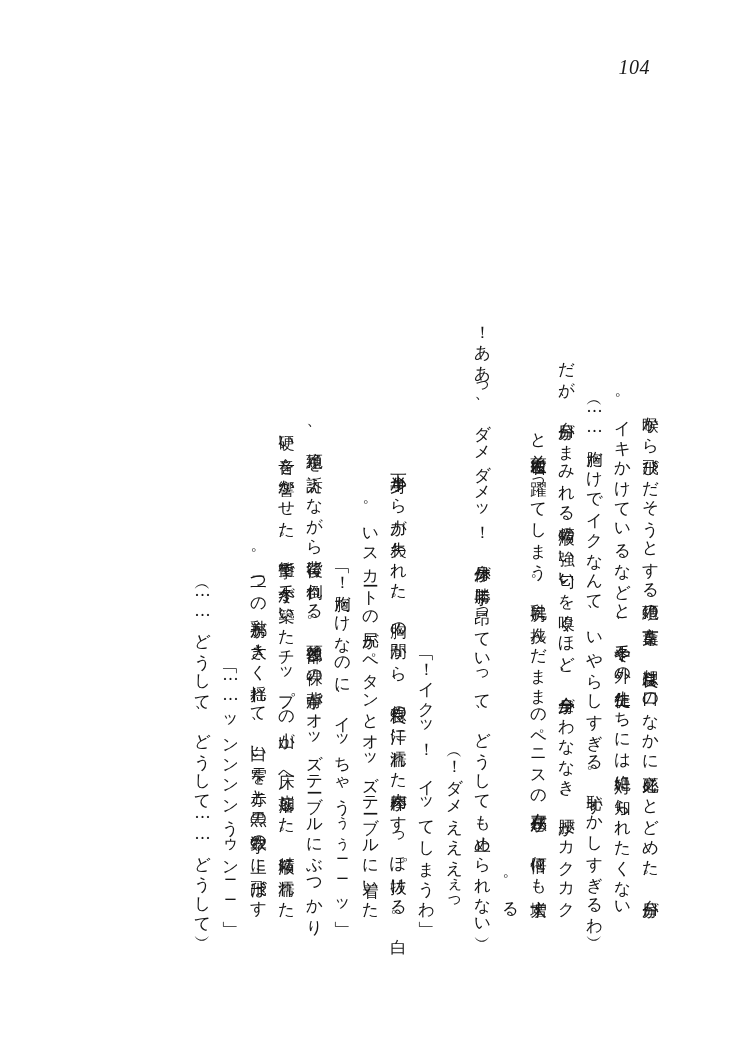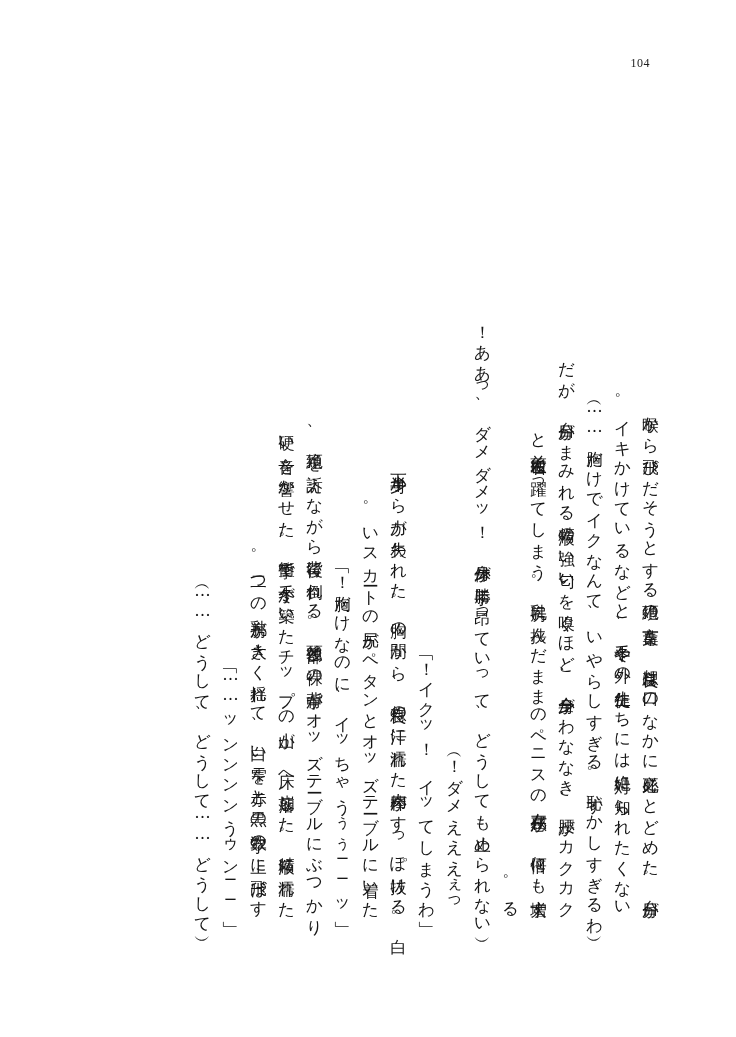--- a/index.html
+++ b/index.html
@@ -14,21 +14,22 @@
     background: #ffffff;
     overflow: hidden;
     font-family: "Liberation Serif", "DejaVu Serif", serif;
     color: #141414;
   }
   
   .page-number {
     position: absolute;
     top: 56px;
     right: 86px;
-    font-size: 12px;
+    font-size: 20px;
+    font-style: italic;
     font-family: "Liberation Serif", "DejaVu Serif", serif;
     letter-spacing: 0.5px;
     color: #1b1b1b;
   }
   
   .text-block {
     position: absolute;
     top: 110px;
     right: 78px;
     height: 800px;

